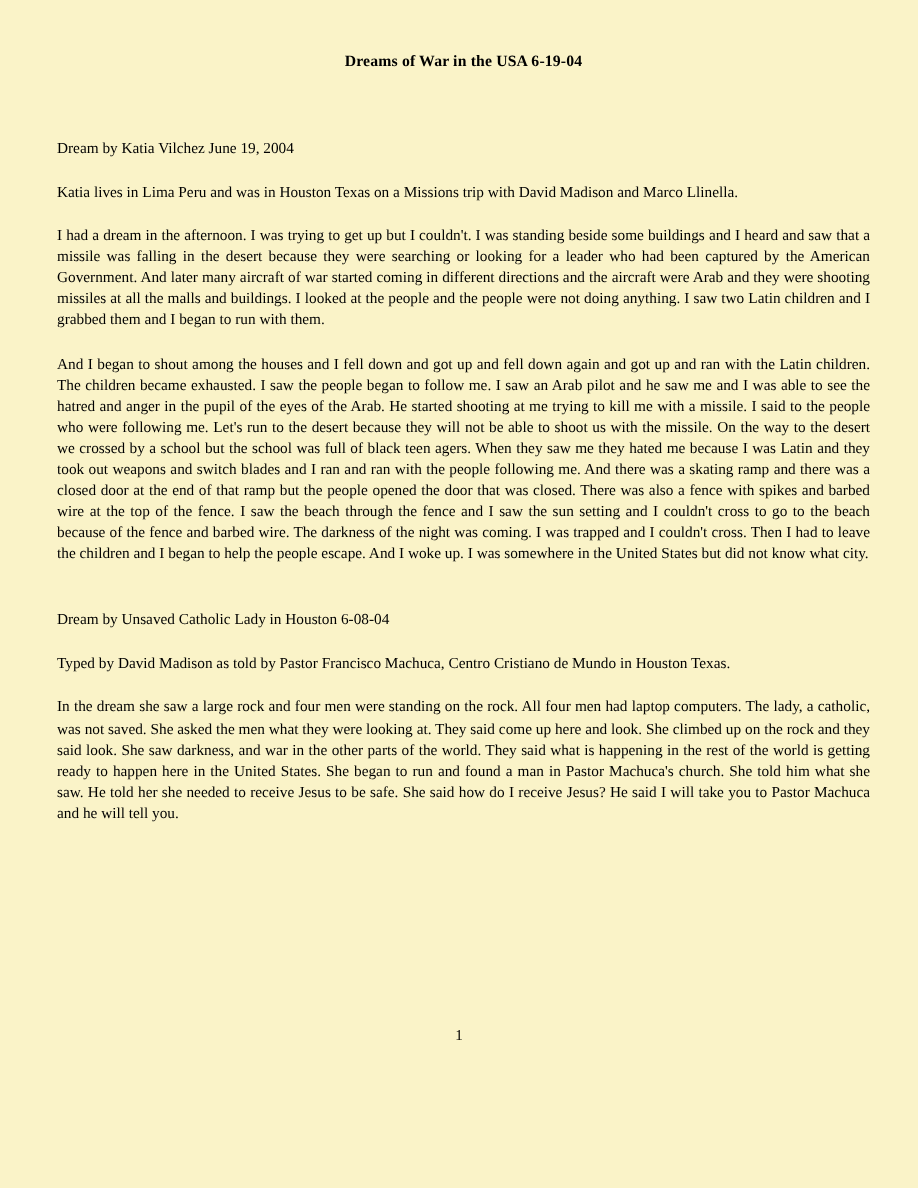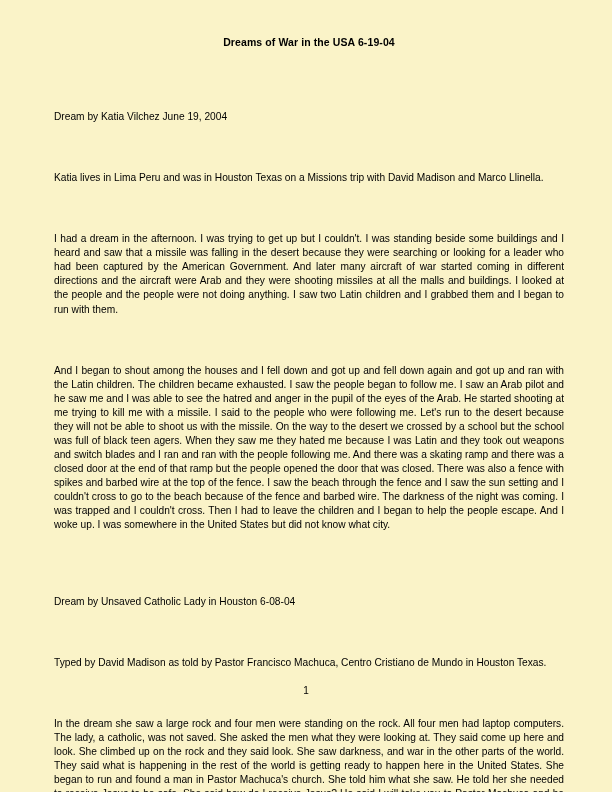--- a/index.html
+++ b/index.html
@@ -13,33 +13,34 @@
     font-family: "Liberation Sans", sans-serif;
     color: #000;
     overflow: hidden;
   }
   .page {
     position: relative;
     width: 612px;
     height: 792px;
     box-sizing: border-box;
     padding: 30px 32px 0 38px;
+    font-family: Liberation Serif, serif;
   }
   .doc-title {
     text-align: center;
     font-size: 10.5px;
     font-weight: bold;
     margin: 6px 0 0 0;
     letter-spacing: 0.1px;
   }
   .body-block {
     font-size: 10.2px;
     line-height: 1.38;
     text-align: justify;
-    margin: 16px;
+    margin: 0;
   }
   .spacer-lg { height: 26px; }
   .spacer-md { height: 15px; }
   .page-number {
     position: absolute;
     left: 0;
     right: 0;
     text-align: center;
     font-size: 10px;
     bottom: 96px;

